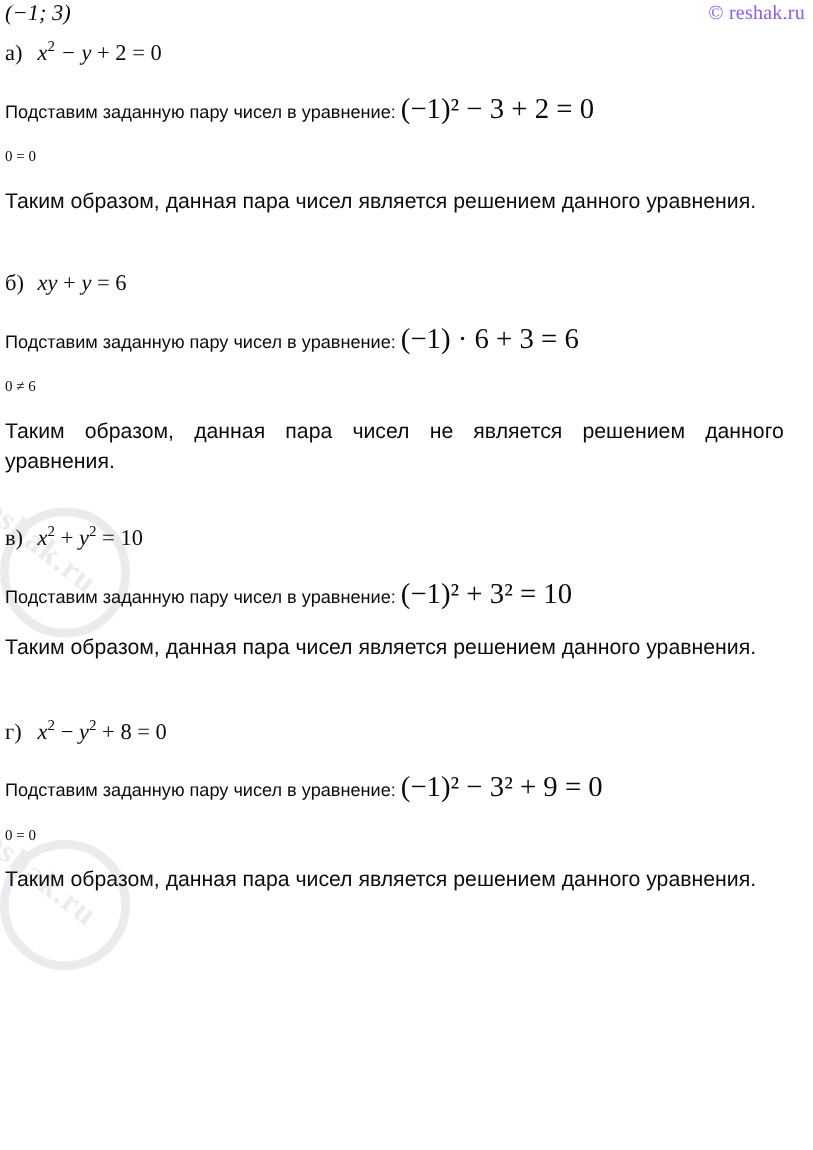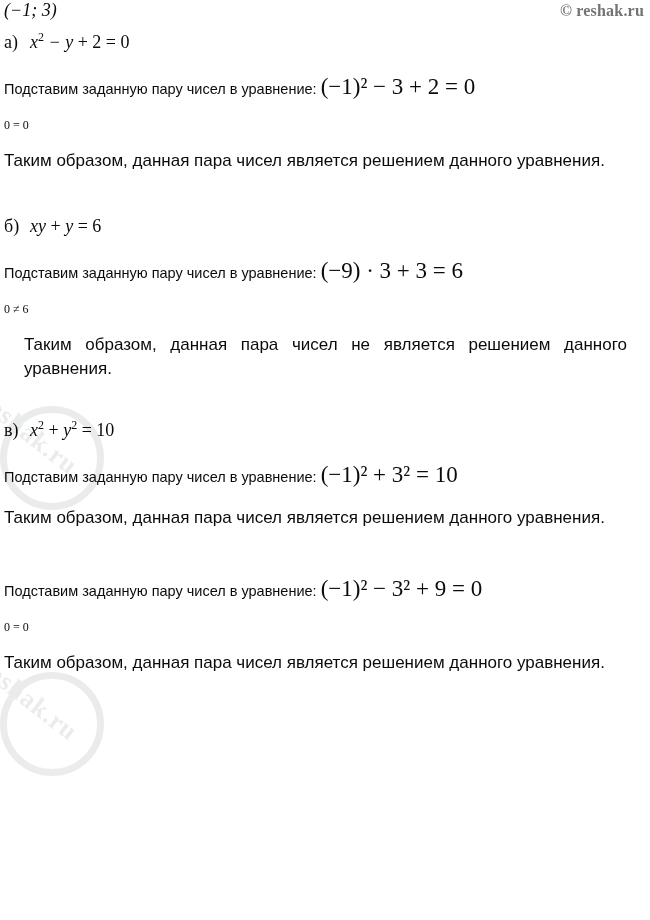--- a/index.html
+++ b/index.html
@@ -33,22 +33,22 @@
     font-family: "Liberation Serif", serif;
     font-size: 18px;
     font-style: italic;
   }
   .watermark-text {
     position: absolute;
     right: 6px;
     top: 2px;
     font-family: "Liberation Serif", serif;
     font-size: 16px;
-    color: #737373;
-    font-weight: bold;
+    color: #8b5cf6;
+    font-weight: normal;
     letter-spacing: 0.2px;
   }
   .content {
     position: absolute;
     left: 0;
     top: 30px;
     width: 650px;
   }
   .block {
     position: relative;
@@ -94,21 +94,20 @@
   .conclusion {
     font-family: "Liberation Sans", sans-serif;
     font-size: 17px;
     line-height: 1.45;
     padding: 0 23px 0 4px;
     margin-bottom: 26px;
   }
   .justify {
     text-align: justify;
     text-justify: inter-word;
-    margin-left: 20px;
   }
   .spacer-a { height: 16px; }
   .spacer-b { height: 10px; }
 
   
   .wm {
     position: absolute;
     pointer-events: none;
     opacity: 0.30;
     color: #9aa3ad;
@@ -173,21 +172,21 @@
     </div>
 
     <div class="spacer-a"></div>
 
     <div class="block">
       <div class="eq-line">
         <span class="eq-letter">б)</span><span class="mathit">xy</span> + <span class="mathit">y</span> = 6
       </div>
       <div class="sent">
         <span>Подставим заданную пару чисел в уравнение:</span>
-        <span class="math">(−9) · 3 + 3 = 6</span>
+        <span class="math">(−1) · 6 + 3 = 6</span>
       </div>
       <div class="result">0 ≠ 6</div>
       <div class="conclusion justify">Таким образом, данная пара чисел не является решением данного уравнения.</div>
     </div>
 
     <div class="spacer-b"></div>
 
     <div class="block">
       <div class="eq-line">
         <span class="eq-letter">в)</span><span class="mathit">x</span><span class="sup-n">2</span> + <span class="mathit">y</span><span class="sup-n">2</span> = 10
@@ -195,20 +194,23 @@
       <div class="sent">
         <span>Подставим заданную пару чисел в уравнение:</span>
         <span class="math">(−1)² + 3² = 10</span>
       </div>
       <div class="conclusion">Таким образом, данная пара чисел является решением данного уравнения.</div>
     </div>
 
     <div class="spacer-a"></div>
 
     <div class="block">
+      <div class="eq-line">
+        <span class="eq-letter">г)</span><span class="mathit">x</span><span class="sup-n">2</span> − <span class="mathit">y</span><span class="sup-n">2</span> + 8 = 0
+      </div>
       <div class="sent">
         <span>Подставим заданную пару чисел в уравнение:</span>
         <span class="math">(−1)² − 3² + 9 = 0</span>
       </div>
       <div class="result">0 = 0</div>
       <div class="conclusion">Таким образом, данная пара чисел является решением данного уравнения.</div>
     </div>
 
   </div>
 </div>

